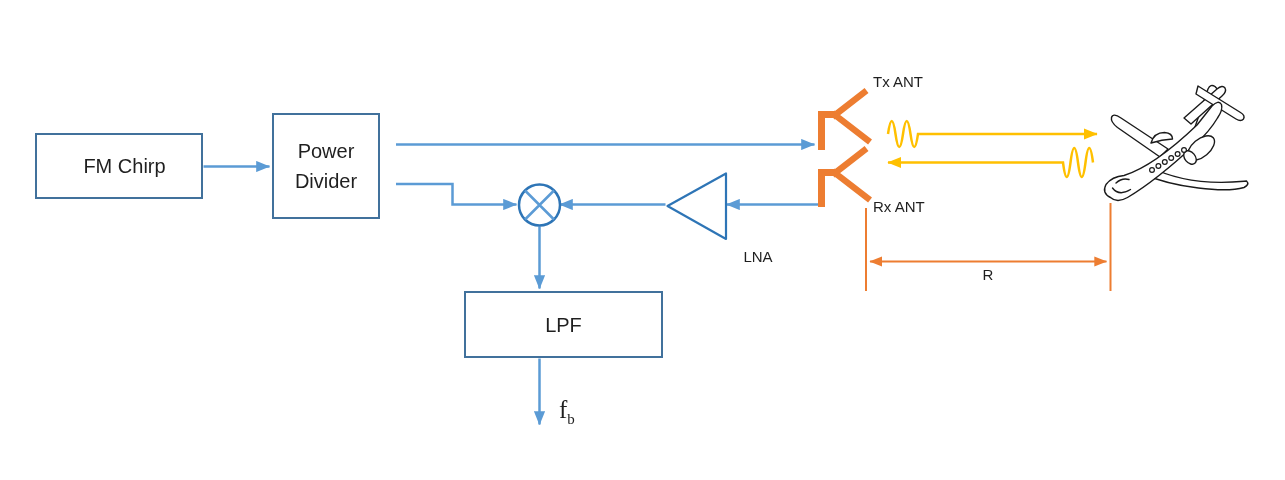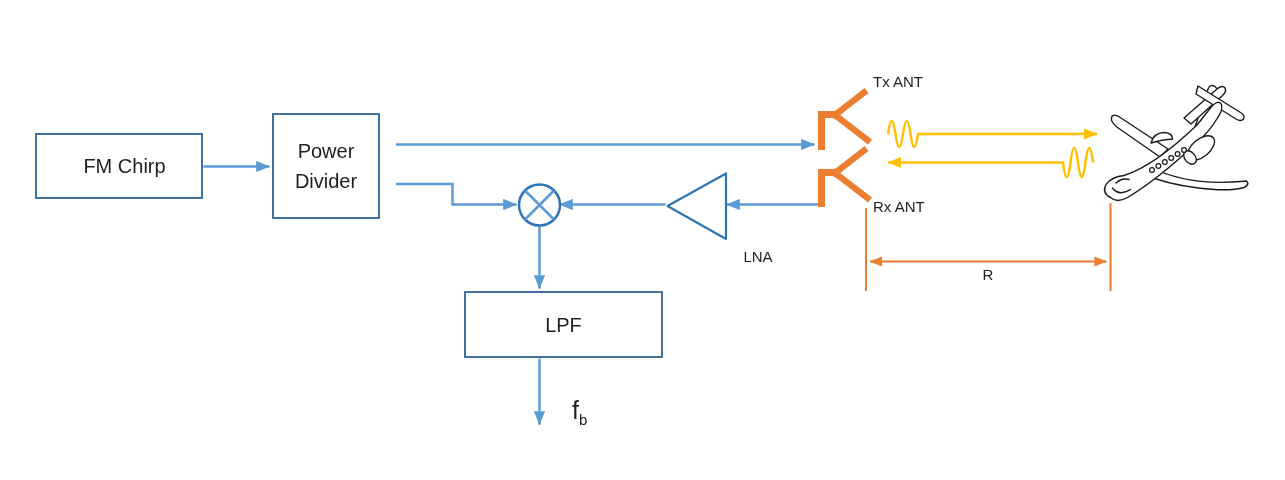--- a/index.html
+++ b/index.html
@@ -13,21 +13,21 @@
     text-align:center;font-size:20px;line-height:30px;color:var(--ink,#1f1f1f);
   }
   .block-fm{left:35px;top:133px;width:168px;height:66px;padding-left:11px;}
   .block-pd{left:272px;top:113px;width:108px;height:106px;}
   .block-lpf{left:464px;top:291px;width:199px;height:67px;}
   .lbl{position:absolute;font-size:15px;white-space:nowrap;color:var(--ink,#1f1f1f);}
   .lbl-tx{left:873px;top:73px;}
   .lbl-rx{left:873px;top:198px;}
   .lbl-lna{left:730px;top:248px;width:56px;text-align:center;}
   .lbl-r{left:970px;top:266px;width:36px;text-align:center;}
-  .lbl-fb{left:572px;top:396px;font-size:25px;}
+  .lbl-fb{left:559px;top:396px;font-size:25px;font-family:Liberation Serif, serif;}
   .lbl-fb sub{font-size:15px;}
 </style>
 </head>
 <body>
 
 <div class="stage">
 
   <svg class="overlay" width="1285" height="480" viewBox="0 0 1285 480">
     <defs>
       <marker id="ah-blue" viewBox="0 0 10 8" refX="9.5" refY="4" markerWidth="5.6" markerHeight="4.5" orient="auto">

